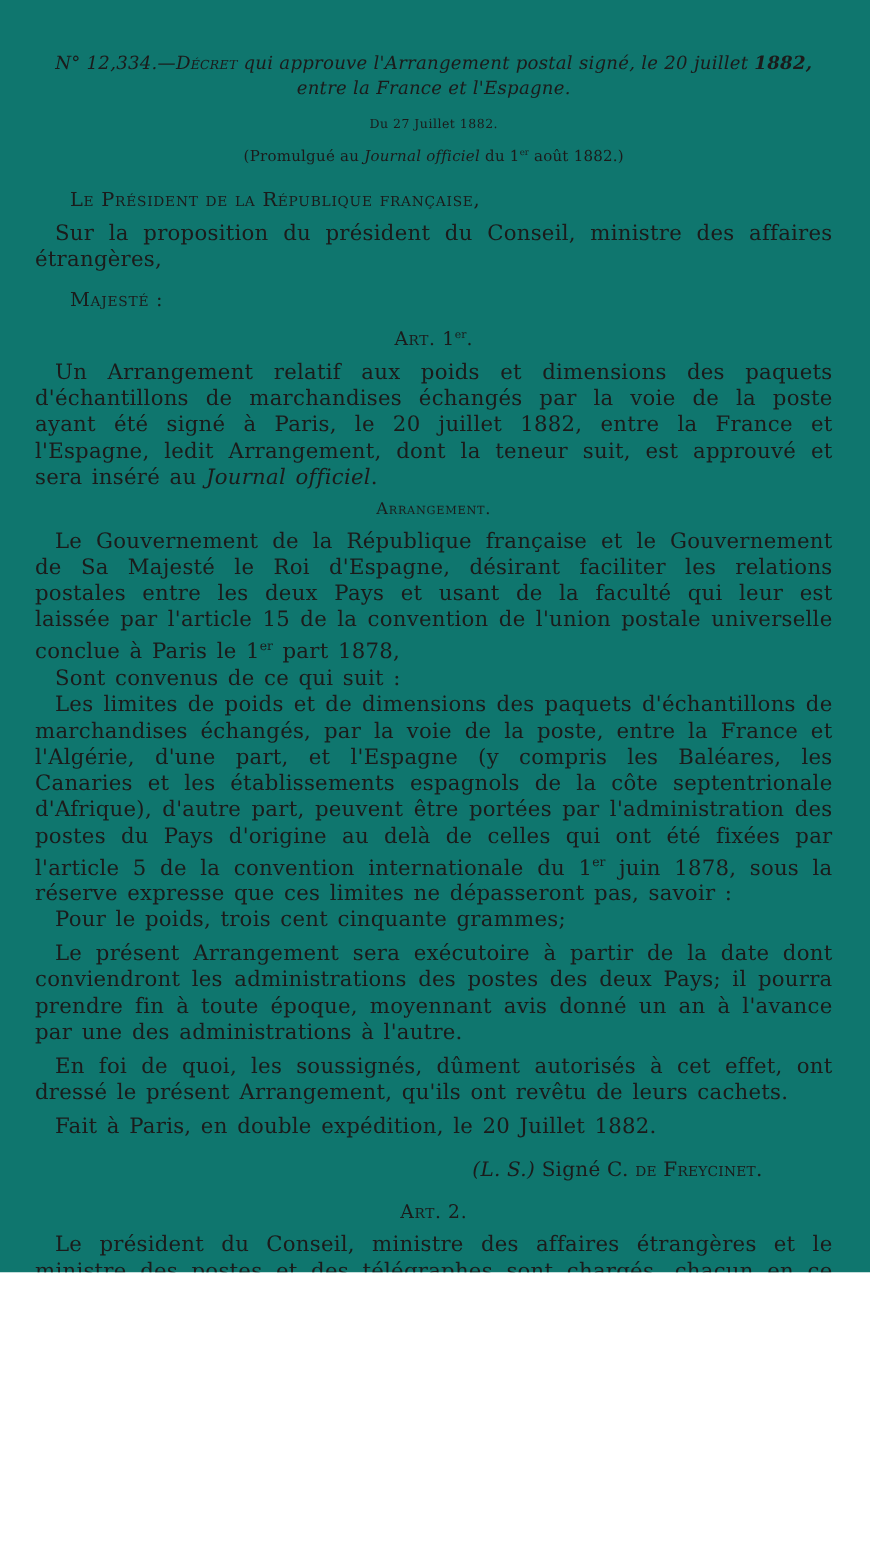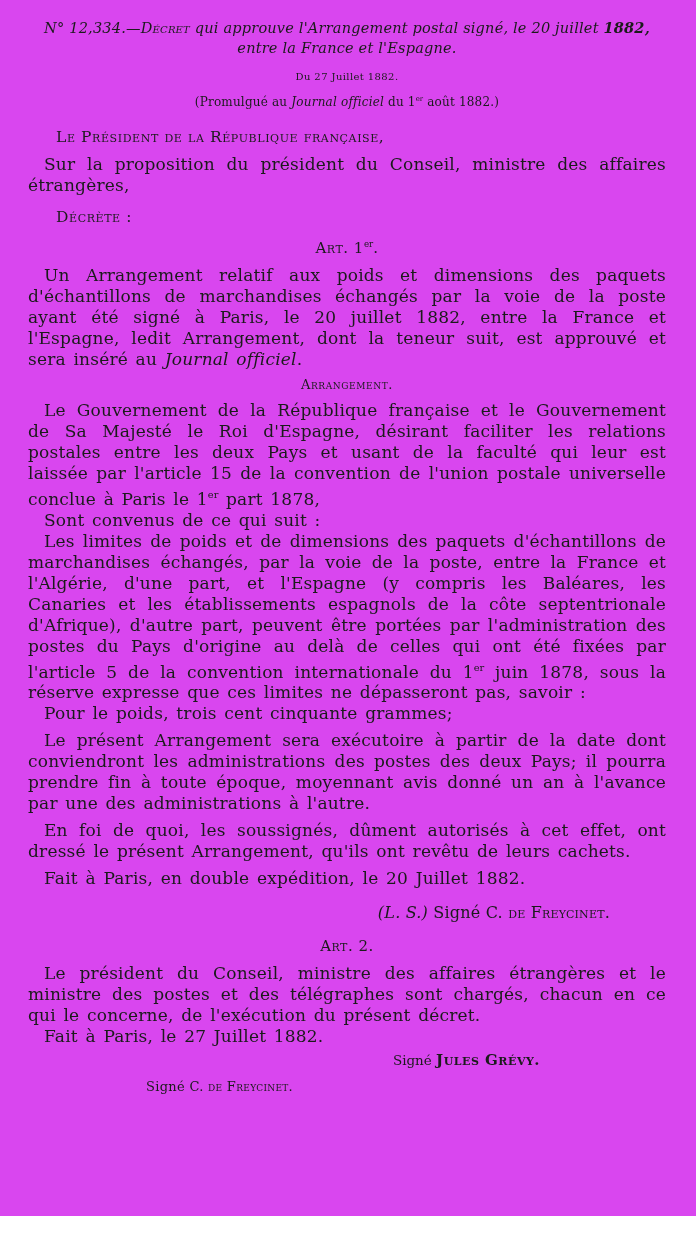--- a/index.html
+++ b/index.html
@@ -1,25 +1,25 @@
 <!DOCTYPE html>
 <html><head>
 <meta charset="utf-8">
 <style>
   * { margin: 0; padding: 0; box-sizing: border-box; }
   html, body { background: #ffffff; }
   .page {
     position: relative;
     width: 696px;
-    height: 1216px;
+    height: 1018px;
     margin: 0 auto;
-    background: #d946ef;
+    background: #0f766e;
     color: #1b1b1b;
     font-family: "DejaVu Serif", "Liberation Serif", serif;
-    padding: 18px 30px 0 28px;
+    padding: 41px 30px 0 28px;
     overflow: hidden;
   }
   .center { text-align: center; }
   .sc { font-variant: small-caps; }
   .it { font-style: italic; }
   .b  { font-weight: bold; }
   sup.er { font-size: 0.58em; vertical-align: super; letter-spacing: 0; }
 
   .title { font-size: 14.5px; font-style: italic; line-height: 20px; letter-spacing: 0.2px; }
   .dateline { font-size: 10px; margin-top: 13px; letter-spacing: 0.4px; }
@@ -67,21 +67,21 @@
   <div class="dateline center">Du 27 Juillet 1882.</div>
 
   <div class="promulg center">
     <span>(Promulgué au </span><span class="it">Journal officiel</span><span> du 1</span><sup class="er">er</sup><span> août 1882.)</span>
   </div>
 
   <div class="salutation">Le Président de la République française,</div>
 
   <p class="body mt8">Sur la proposition du président du Conseil, ministre des affaires étrangères,</p>
 
-  <div class="decrete">Décrète :</div>
+  <div class="decrete">Majesté :</div>
 
   <div class="art-heading center">
     <span class="sc">Art. 1</span><sup class="er">er</sup><span>.</span>
   </div>
 
   <p class="body mt8">
     <span>Un Arrangement relatif aux poids et dimensions des paquets d'échantillons de marchandises échangés par la voie de la poste ayant été signé à Paris, le 20 juillet 1882, entre la France et l'Espagne, ledit Arrangement, dont la teneur suit, est approuvé et sera inséré au </span><span class="it">Journal officiel</span><span>.</span>
   </p>
 
   <div class="arrangement-heading center sc">Arrangement.</div>

